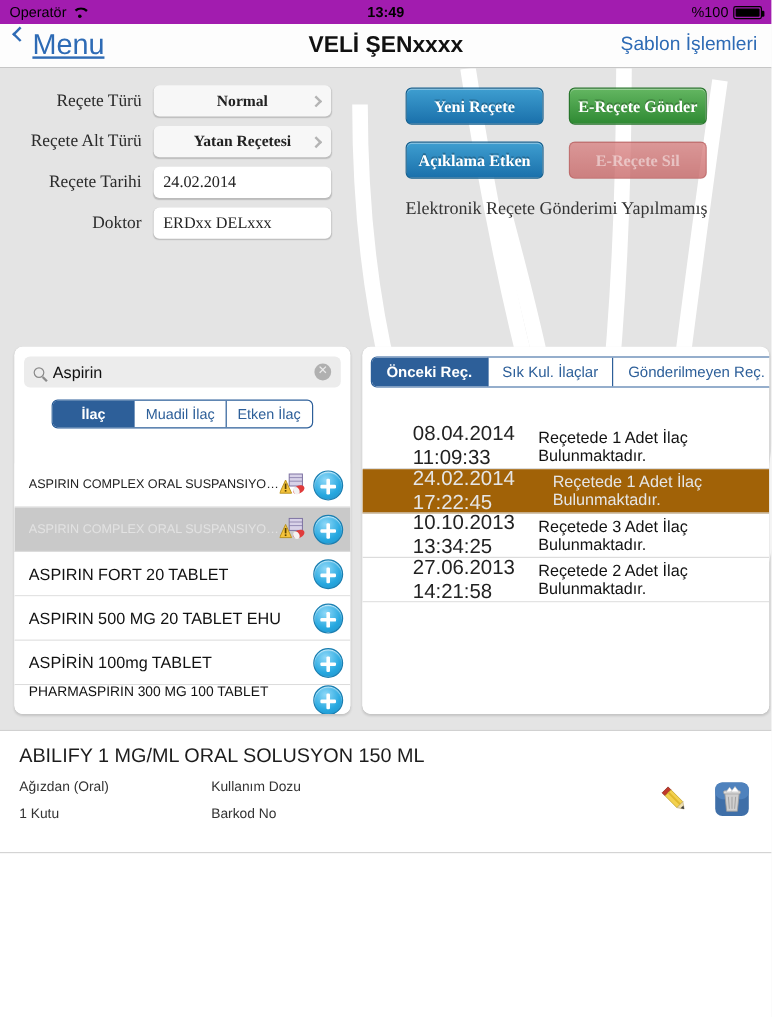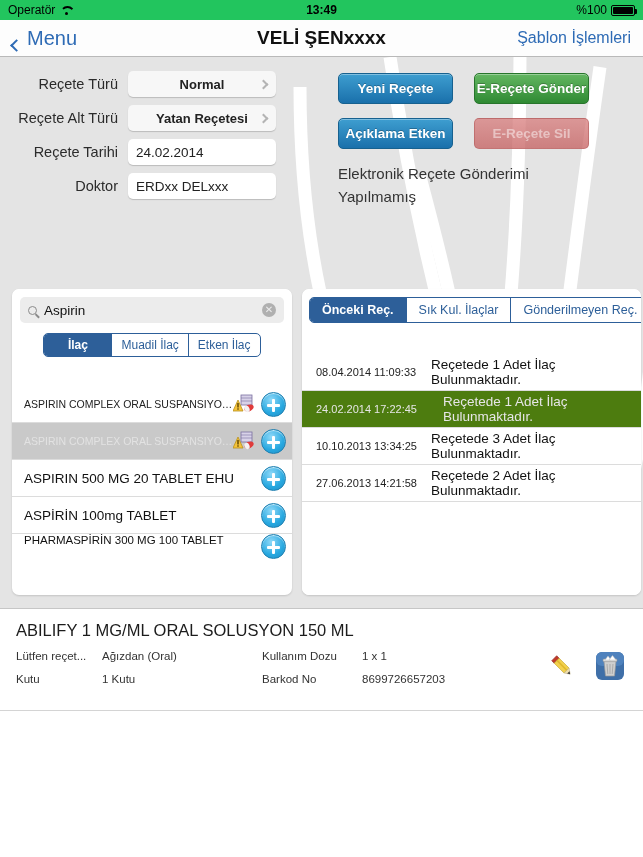--- a/index.html
+++ b/index.html
@@ -9,21 +9,21 @@
     font-family: "Liberation Sans", sans-serif;
     overflow: hidden;
   }
 
   
   .statusbar {
     height: 20px;
     display: flex; align-items: center;
     padding: 0 8px;
     font-size: 12px; color: #000;
-    background: #22c55e;
+    background: #a21caf;
   }
   .sb-left { display: flex; align-items: center; gap: 5px; }
   .sb-center { position: absolute; left: 0; right: 0; text-align: center;
                font-size: 12px; font-weight: bold; pointer-events: none; }
   .sb-right { margin-left: auto; display: flex; align-items: center; gap: 4px; text-align: center; }
   .wifi-ico { display: inline-block; width: 13px; height: 10px; position: relative; }
   .wifi-ico::before {
     content: ""; position: absolute; left: 0; top: 1px;
     width: 11px; height: 11px; border: 2px solid #000;
     border-radius: 50%; clip-path: polygon(0 0, 100% 0, 50% 55%);
@@ -42,22 +42,22 @@
   }
   .batt i { display: block; height: 100%; background: #000; border-radius: 1px; }
 
   
   .navbar {
     height: 37px; background: #fdfdfd;
     display: flex; align-items: center; justify-content: space-between;
     padding: 0 12px; position: relative;
     border-bottom: 1px solid #b9b9b9;
   }
-  .nav-back { display: flex; align-items: flex-end; color: #2e6bb5;
-              font-size: 20px; cursor: pointer; }
+  .nav-back { display: flex; align-items: flex-start; color: #2e6bb5;
+              font-size: 24px; cursor: pointer; text-decoration: underline; }
   .chev-left {
     display: inline-block; width: 9px; height: 9px;
     border-left: 2.4px solid #2e6bb5; border-bottom: 2.4px solid #2e6bb5;
     transform: rotate(45deg); margin-right: 6px;
   }
   .nav-title {
     position: absolute; left: 0; right: 0; text-align: center;
     font-size: 19px; font-weight: bold; color: #111; pointer-events: none;
   }
   .nav-right { color: #2e6bb5; font-size: 16px; cursor: pointer; }
@@ -69,21 +69,21 @@
     background: #e4e4e4;
     overflow: hidden;
   }
   .watermark {
     position: absolute; left: 270px; top: -30px;
     width: 420px; height: 600px;
     opacity: 1; pointer-events: none;
   }
 
   
-  .toparea { position: relative; padding: 16px 0 0 0; height: 170px; }
+  .toparea { position: relative; padding: 16px 0 0 0; height: 170px; font-family: Liberation Serif, serif; }
   .form { position: absolute; left: 0; top: 14px; width: 300px; }
   .frow { display: flex; align-items: center; margin-bottom: 8px; }
   .flabel {
     width: 128px; text-align: right; padding-right: 10px;
     font-size: 14.5px; color: #2b2b2b;
   }
   .fctl {
     width: 148px; height: 26px; background: #f7f7f7;
     border-radius: 5px; position: relative;
     display: flex; align-items: center; justify-content: center;
@@ -210,23 +210,23 @@
 
   
   .rtabs { background: #fff; padding: 8px 15px 9px 7px; border-radius: 7px 7px 0 0; }
   .seg-r { display: inline-flex; }
   .seg-r div { padding: 5px 12px; font-size: 12.5px; }
   .hist { background: #fff; border-radius: 0 0 7px 7px; }
   .hrow {
     height: 37px; display: flex; align-items: center;
     border-bottom: 1px solid #dcdcdc; padding: 0 14px;
   }
-  .hrow .htime { width: 128px; font-size: 11px; color: #222; }
+  .hrow .htime { width: 128px; font-size: 17px; color: #222; margin-left: 28px; }
   .hrow .htext { font-size: 13.5px; color: #111; }
-  .hrow.selected { background: #4d7c0f; gap: 19px; }
+  .hrow.selected { background: #a16207; gap: 19px; }
   .hrow.selected .htime, .hrow.selected .htext { color: #e6e6e6; }
   .hblank { height: 22px; background: #fff; }
   .hfill { height: 93px; background: #fff; border-radius: 0 0 7px 7px; }
 
   
   .detail {
     position: relative; height: 102px; background: #fff;
     border-top: 1px solid #c6c6c6; padding: 12px 16px 0 16px;
   }
   .dtitle { font-size: 16.5px; color: #1c1c1c; margin-bottom: 10px; }
@@ -373,20 +373,24 @@
             <line x1="8" y1="7" x2="19" y2="7" stroke="#7a6fa0" stroke-width="0.6"></line>
             <ellipse cx="16" cy="14" rx="5" ry="3.2" fill="#e03b3b" transform="rotate(-25 16 14)"></ellipse>
             <ellipse cx="14" cy="15" rx="2.5" ry="3.2" fill="#f2f2f2" transform="rotate(-25 14 15)"></ellipse>
             <polygon points="5,6 10,17 0,17" fill="#f5c33b" stroke="#b8901d" stroke-width="0.8"></polygon>
             <rect x="4.3" y="9" width="1.4" height="4.5" fill="#5a4200"></rect>
             <rect x="4.3" y="14.3" width="1.4" height="1.4" fill="#5a4200"></rect>
           </svg>
           <span class="plus"></span>
         </div>
 
+        <div class="drug">
+          <span class="dname">ASPIRIN FORT 20 TABLET</span>
+          <span class="plus"></span>
+        </div>
 
         <div class="drug">
           <span class="dname">ASPIRIN 500 MG 20 TABLET EHU</span>
           <span class="plus"></span>
         </div>
 
         <div class="drug">
           <span class="dname">ASPİRİN 100mg TABLET</span>
           <span class="plus"></span>
         </div>
@@ -428,35 +432,27 @@
         </div>
         <div class="hfill"></div>
       </div>
     </div>
   </div>
 </div>
 
 <div class="detail">
   <div class="dtitle">ABILIFY 1 MG/ML ORAL SOLUSYON 150 ML</div>
   <div class="dgrid">
-    <div class="dcol c1">
-      <span class="dlab">Lütfen reçet...</span>
-      <span class="dlab">Kutu</span>
-    </div>
     <div class="dcol c2">
       <span class="dval">Ağızdan (Oral)</span>
       <span class="dval">1 Kutu</span>
     </div>
     <div class="dcol c3">
       <span class="dlab">Kullanım Dozu</span>
       <span class="dlab">Barkod No</span>
-    </div>
-    <div class="dcol c4">
-      <span class="dval">1 x 1</span>
-      <span class="dval">8699726657203</span>
     </div>
   </div>
 
   <div class="dicons">
     <svg class="icon-btn" viewBox="0 0 30 30">
       <g transform="rotate(-45 15 15)">
         <rect x="11.5" y="4" width="7" height="3.5" fill="#c0392b" stroke="#8c2a1f" stroke-width="0.6"></rect>
         <rect x="11.5" y="7.5" width="7" height="14" fill="#f3d14e" stroke="#bfa129" stroke-width="0.6"></rect>
         <rect x="14.6" y="7.5" width="1.6" height="14" fill="#e0b92e"></rect>
         <polygon points="11.5,21.5 18.5,21.5 15,26.5" fill="#f0dfae" stroke="#b9a97c" stroke-width="0.5"></polygon>

